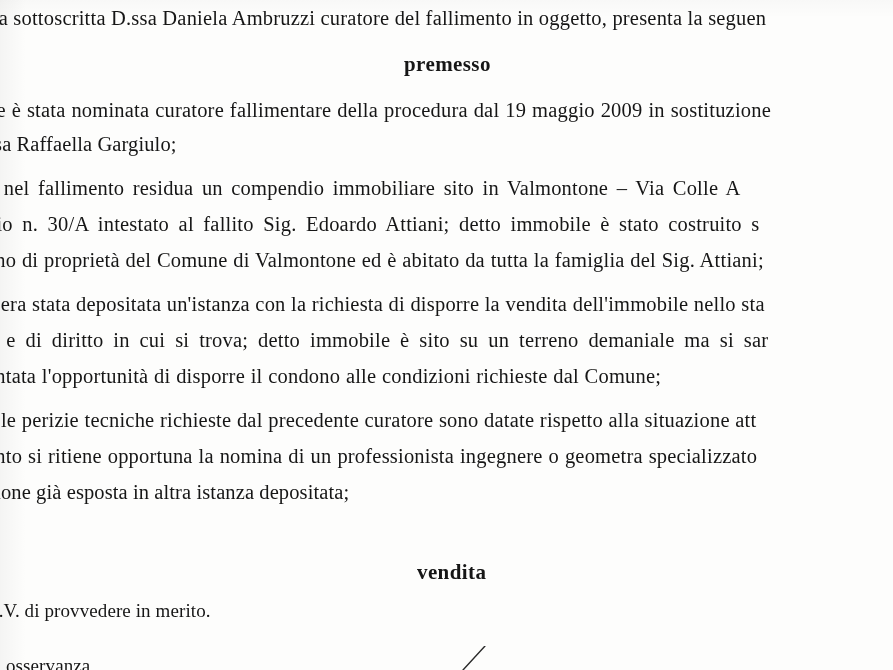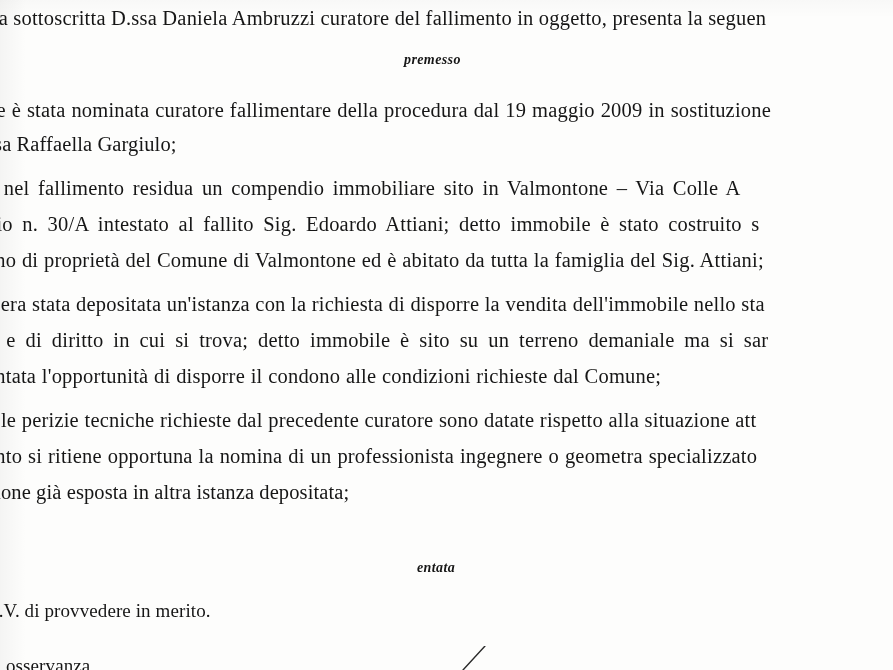--- a/index.html
+++ b/index.html
@@ -46,23 +46,22 @@
   }
   .para-line {
     font-size: 20.5px;
     line-height: 24px;
   }
   
   .just {
     letter-spacing: 0.2px;
   }
   .heading {
-    font-style: italic;
     font-weight: bold;
-    font-size: 14px;
+    font-size: 21px;
     letter-spacing: 0.4px;
   }
   .small-line {
     font-size: 19px;
   }
   .sig-mark {
     position: absolute;
     left: 455px;
     top: 646px;
     width: 40px;
@@ -99,21 +98,21 @@
     <div class="line para-line just" style="left:-14px; top:328px; word-spacing:4.6px;">o e di diritto in cui si trova; detto immobile è sito su un terreno demaniale ma si sar</div>
 
     <div class="line para-line just" style="left:-14px; top:364px; word-spacing:0.4px;">entata l'opportunità di disporre il condono alle condizioni richieste dal Comune;</div>
 
     <div class="line para-line just" style="left:-14px; top:408px; word-spacing:0.3px;">e le perizie tecniche richieste dal precedente curatore sono datate rispetto alla situazione att</div>
 
     <div class="line para-line just" style="left:-14px; top:444px; word-spacing:0.6px;">anto si ritiene opportuna la nomina di un professionista ingegnere o geometra specializzato</div>
 
     <div class="line para-line" style="left:-14px; top:480px;">zione già esposta in altra istanza depositata;</div>
 
-    <div class="line heading" style="left:417px; top:560px;">entata</div>
+    <div class="line heading" style="left:417px; top:560px;">vendita</div>
 
     <div class="line small-line" style="left:-12px; top:600px;">S.V. di provvedere in merito.</div>
 
     <div class="line small-line" style="left:6px; top:655px;">osservanza</div>
 
   </div>
 
   <div class="sig-mark">
     <svg width="40" height="24" viewBox="0 0 40 24" aria-hidden="true">
       <path d="M30 0 L8 24" stroke="#2a2a2a" stroke-width="1.4" fill="none" stroke-linecap="round"></path>

